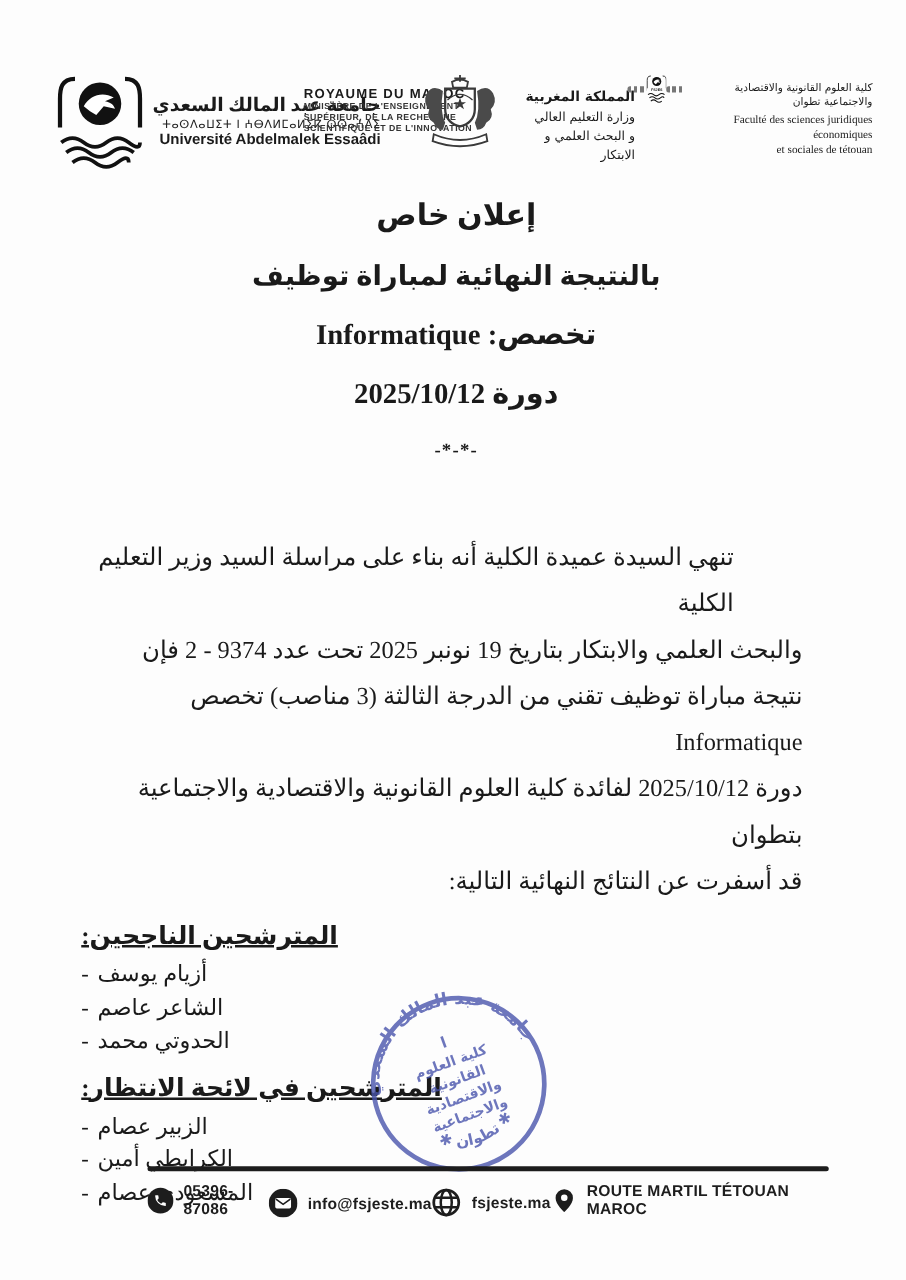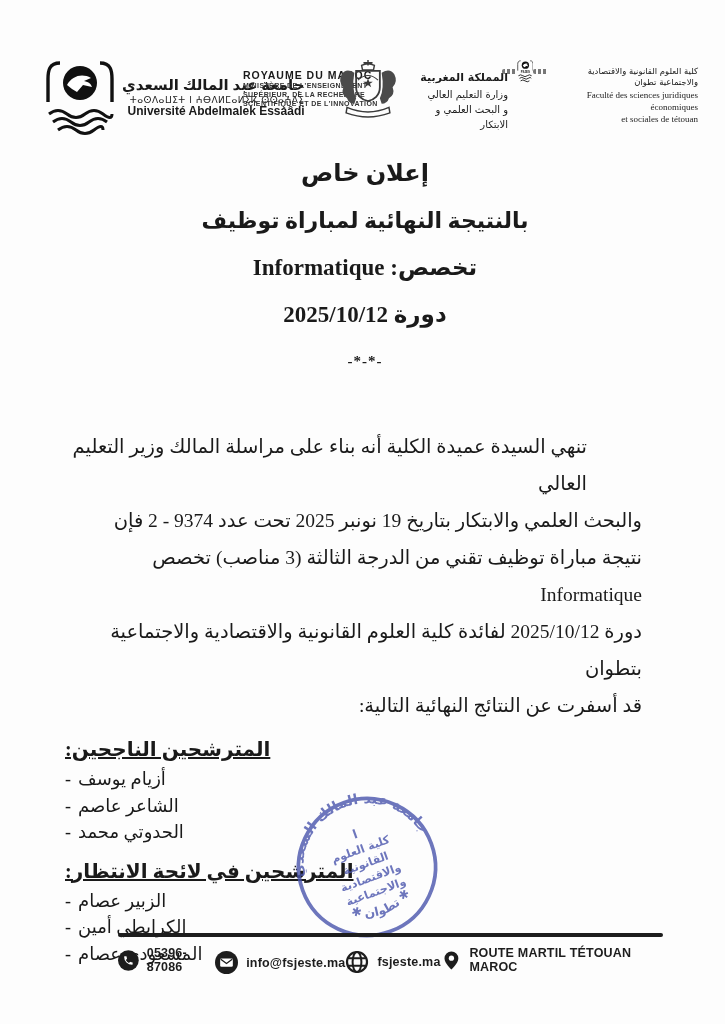--- a/index.html
+++ b/index.html
@@ -127,21 +127,21 @@
   <div class="titleblock">
     <div class="t1">إعلان خاص</div>
     <div class="t2">بالنتيجة النهائية لمباراة توظيف</div>
     <div class="t4">تخصص: Informatique</div>
     <div class="t5">دورة 2025/10/12</div>
     <div class="t6">-*-*-</div>
   </div>
 
   <div class="content">
     <div class="para">
-      <div class="indent">تنهي السيدة عميدة الكلية أنه بناء على مراسلة المالك وزير التعليم العالي</div>
+      <div class="indent">تنهي السيدة عميدة الكلية أنه بناء على مراسلة السيد وزير التعليم الكلية</div>
       <div>والبحث العلمي والابتكار بتاريخ 19 نونبر 2025 تحت عدد 9374 - 2  فإن</div>
       <div>نتيجة مباراة توظيف تقني من الدرجة الثالثة (3 مناصب) تخصص Informatique</div>
       <div>دورة 2025/10/12 لفائدة كلية العلوم القانونية والاقتصادية والاجتماعية بتطوان</div>
       <div>قد أسفرت عن النتائج النهائية التالية:</div>
     </div>
 
     <div class="sec-heading">المترشحين الناجحين:</div>
     <div class="namelist">
       <div class="item">
         <span class="dash">-</span>

